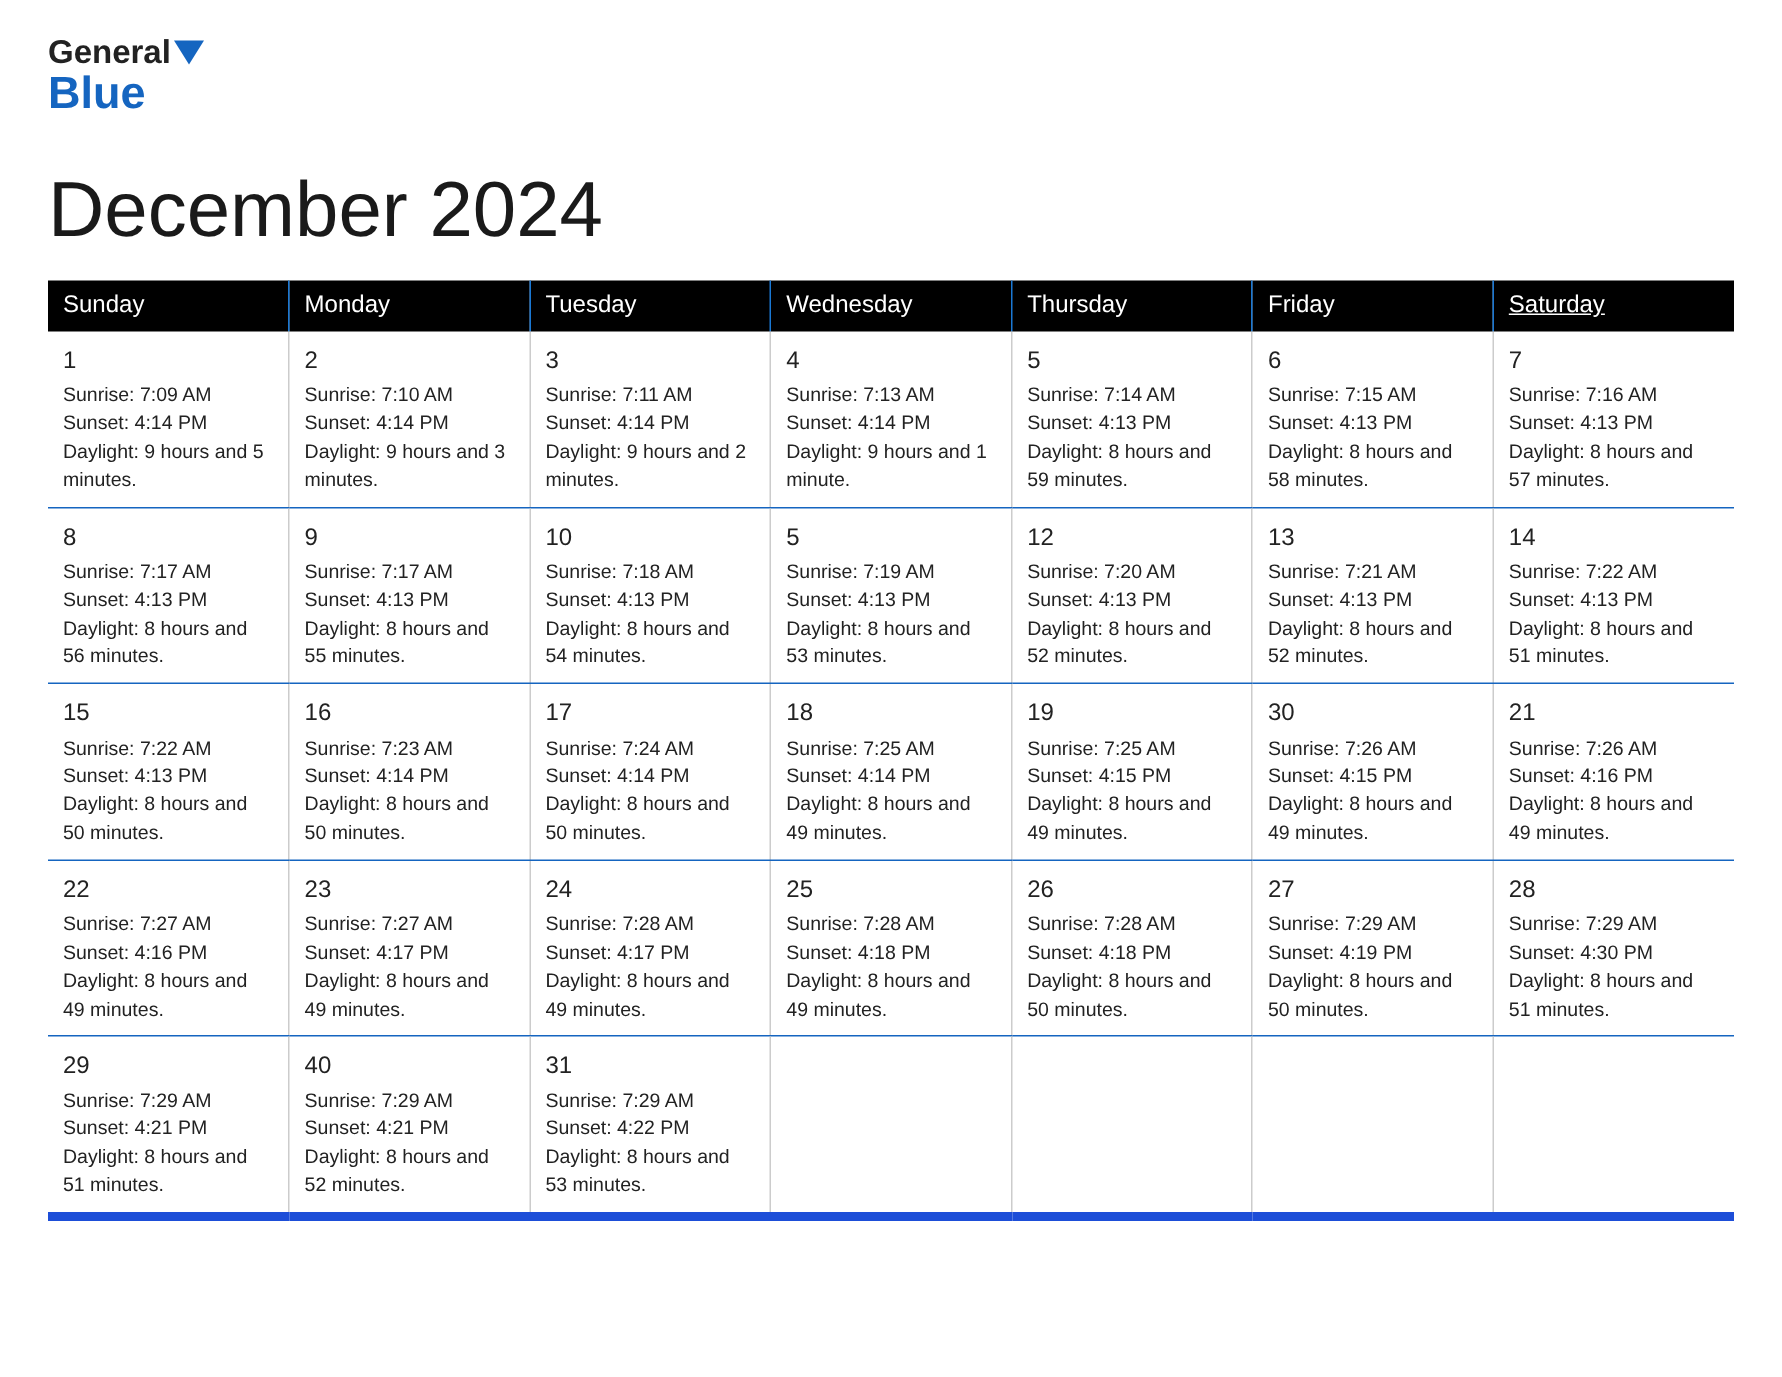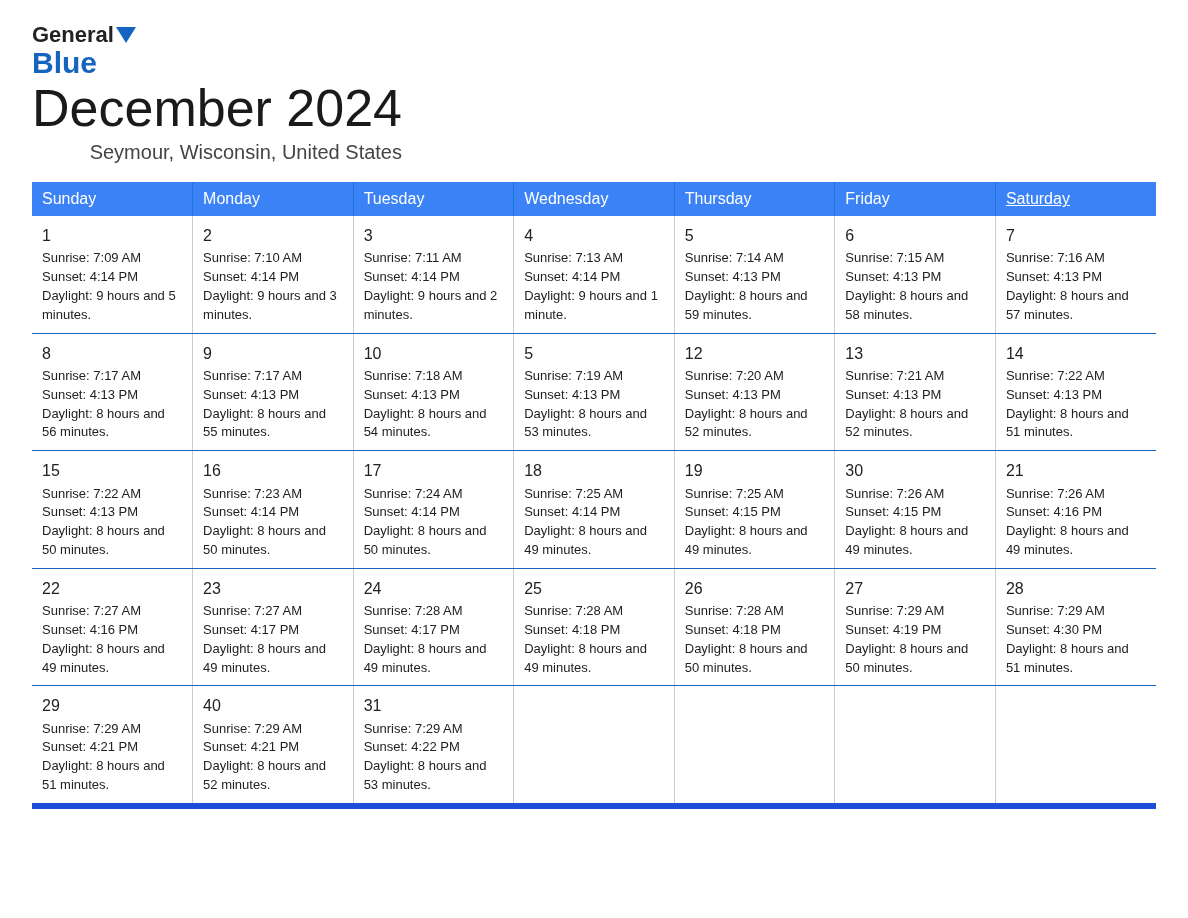--- a/index.html
+++ b/index.html
@@ -41,39 +41,40 @@
       margin: 0 2px;
       vertical-align: middle;
     }
     .logo-blue {
       color: #1565c0;
       font-size: 30px;
       font-weight: bold;
     }
     .title-block {
       text-align: right;
+      margin-top: 32px;
     }
     .month-year {
       font-size: 52px;
       font-weight: normal;
       color: #1a1a1a;
       line-height: 1.1;
     }
     .location {
       font-size: 20px;
       color: #444;
       margin-top: 4px;
     }
     table {
       width: 100%;
       border-collapse: collapse;
       table-layout: fixed;
     }
     thead tr {
-      background: #3b82f6;
+      background: #000000;
     }
     thead th {
       color: #fff;
       font-size: 16px;
       font-weight: normal;
       padding: 8px 10px;
       text-align: left;
       border-right: 1px solid #1a78d4;
     }
     thead th:last-child { border-right: none; text-decoration: underline; }
@@ -103,21 +104,20 @@
 <div class="header">
   <div class="logo">
     <div class="logo-text">
       <span class="logo-general">General</span>
       <span class="logo-arrow"></span>
     </div>
     <span class="logo-blue">Blue</span>
   </div>
   <div class="title-block">
     <div class="month-year">December 2024</div>
-    <div class="location">Seymour, Wisconsin, United States</div>
   </div>
 </div>
 
 <table>
   <thead>
     <tr>
     <th>Sunday</th>
         <th>Monday</th>
         <th>Tuesday</th>
         <th>Wednesday</th>

